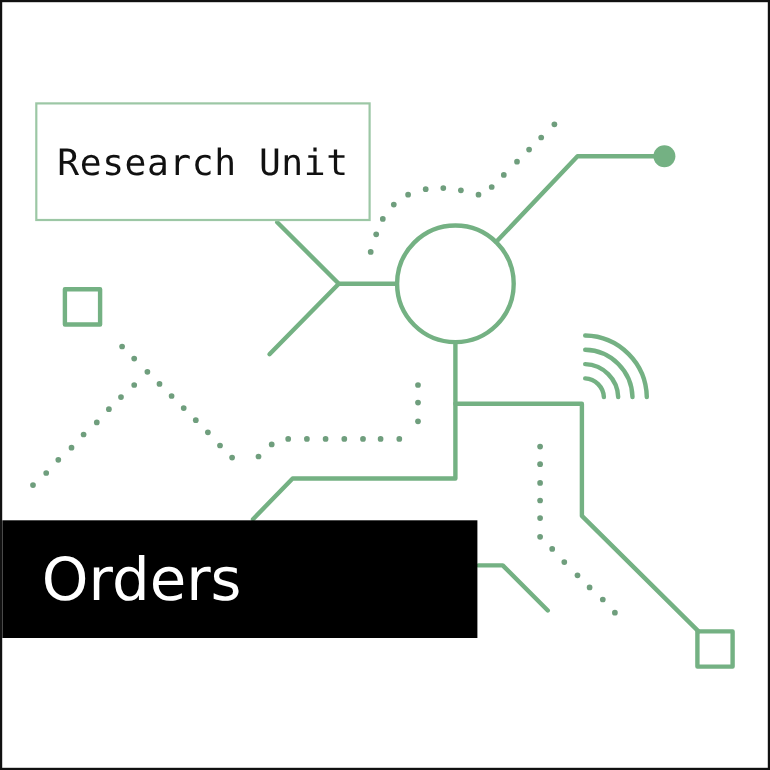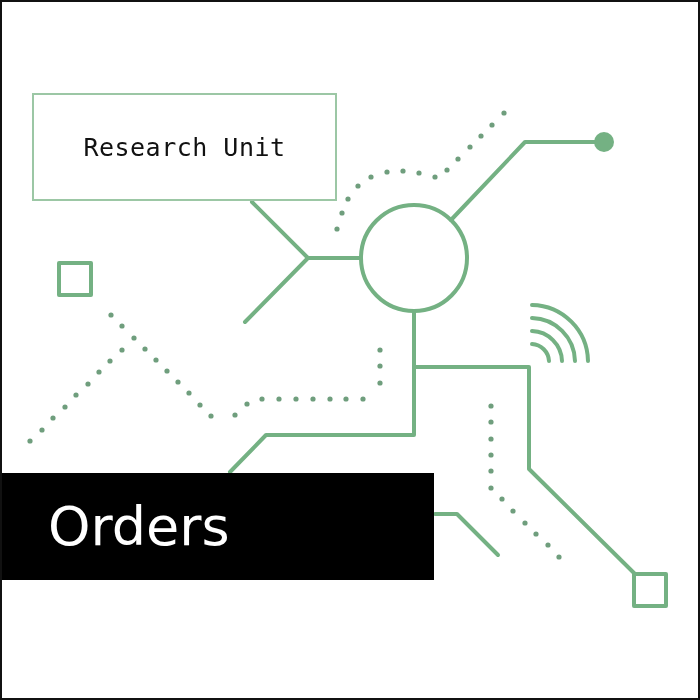--- a/index.html
+++ b/index.html
@@ -1,21 +1,21 @@
 <!DOCTYPE html>
 <html><head>
 <meta charset="utf-8">
 <style>
   html,body{margin:0;padding:0;background:#fff;}
   .canvas{position:relative;width:700px;height:700px;background:#fff;box-sizing:border-box;border:2px solid #111;overflow:hidden;}
   svg.art{position:absolute;left:0;top:0;}
   .label-box{position:absolute;left:30px;top:91px;width:305px;height:108px;border:2px solid #9cc7a5;box-sizing:border-box;background:#fff;display:flex;align-items:center;justify-content:center;}
-  .label-text{font-family:"DejaVu Sans Mono","Liberation Mono",monospace;font-size:25px;color:#111;letter-spacing:0.5px;text-align:right;}
+  .label-text{font-family:"DejaVu Sans Mono","Liberation Mono",monospace;font-size:33px;color:#111;letter-spacing:0.5px;text-align:right;}
   .title-bar{position:absolute;left:0;top:471px;width:432px;height:107px;background:#000;display:flex;align-items:center;}
-  .title-text{font-family:"DejaVu Sans","Liberation Sans",sans-serif;font-size:54px;color:#fff;margin-left:46px;}
+  .title-text{font-family:"DejaVu Sans","Liberation Sans",sans-serif;font-size:54px;color:#fff;margin-left:36px;}
 </style>
 </head>
 <body>
 
 <div class="canvas">
   <svg class="art" width="700" height="700" viewBox="0 0 700 700">
     <g fill="none" stroke="#74b183" stroke-width="4" stroke-linecap="round" stroke-linejoin="round">
 
       <polyline points="250,200 306,256 358,256"></polyline>
       <line x1="306" y1="256" x2="243" y2="320"></line>

